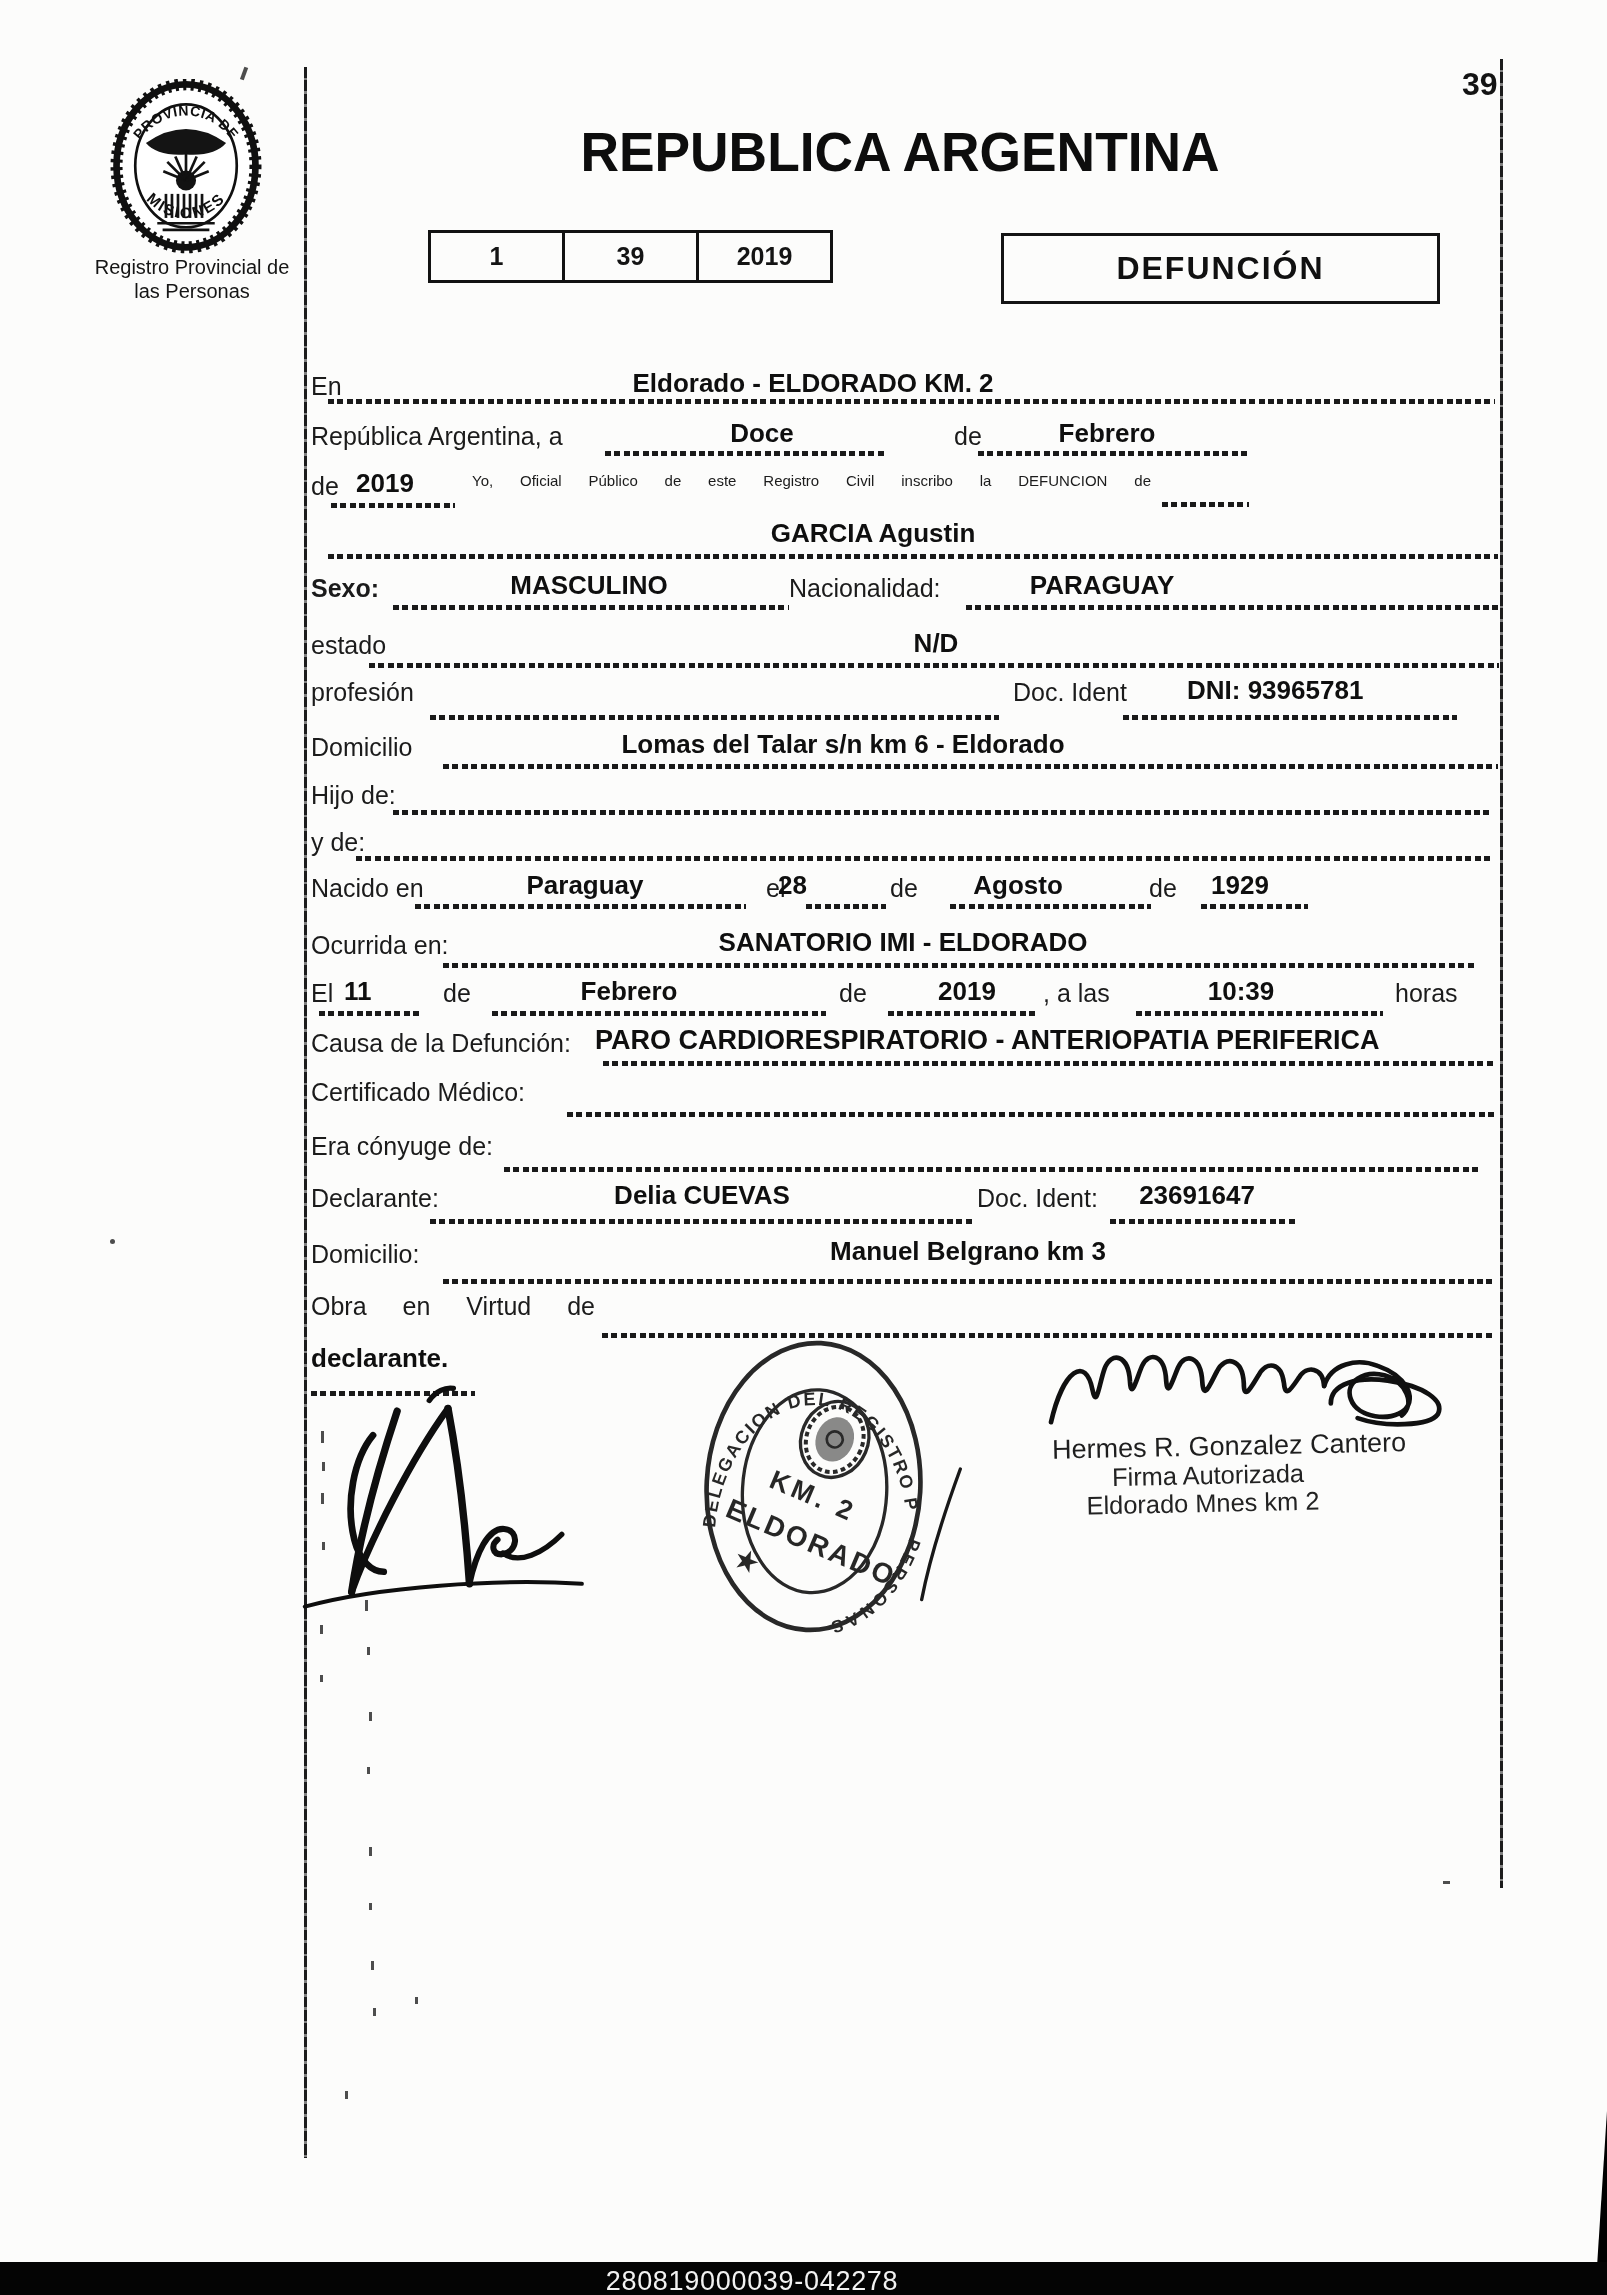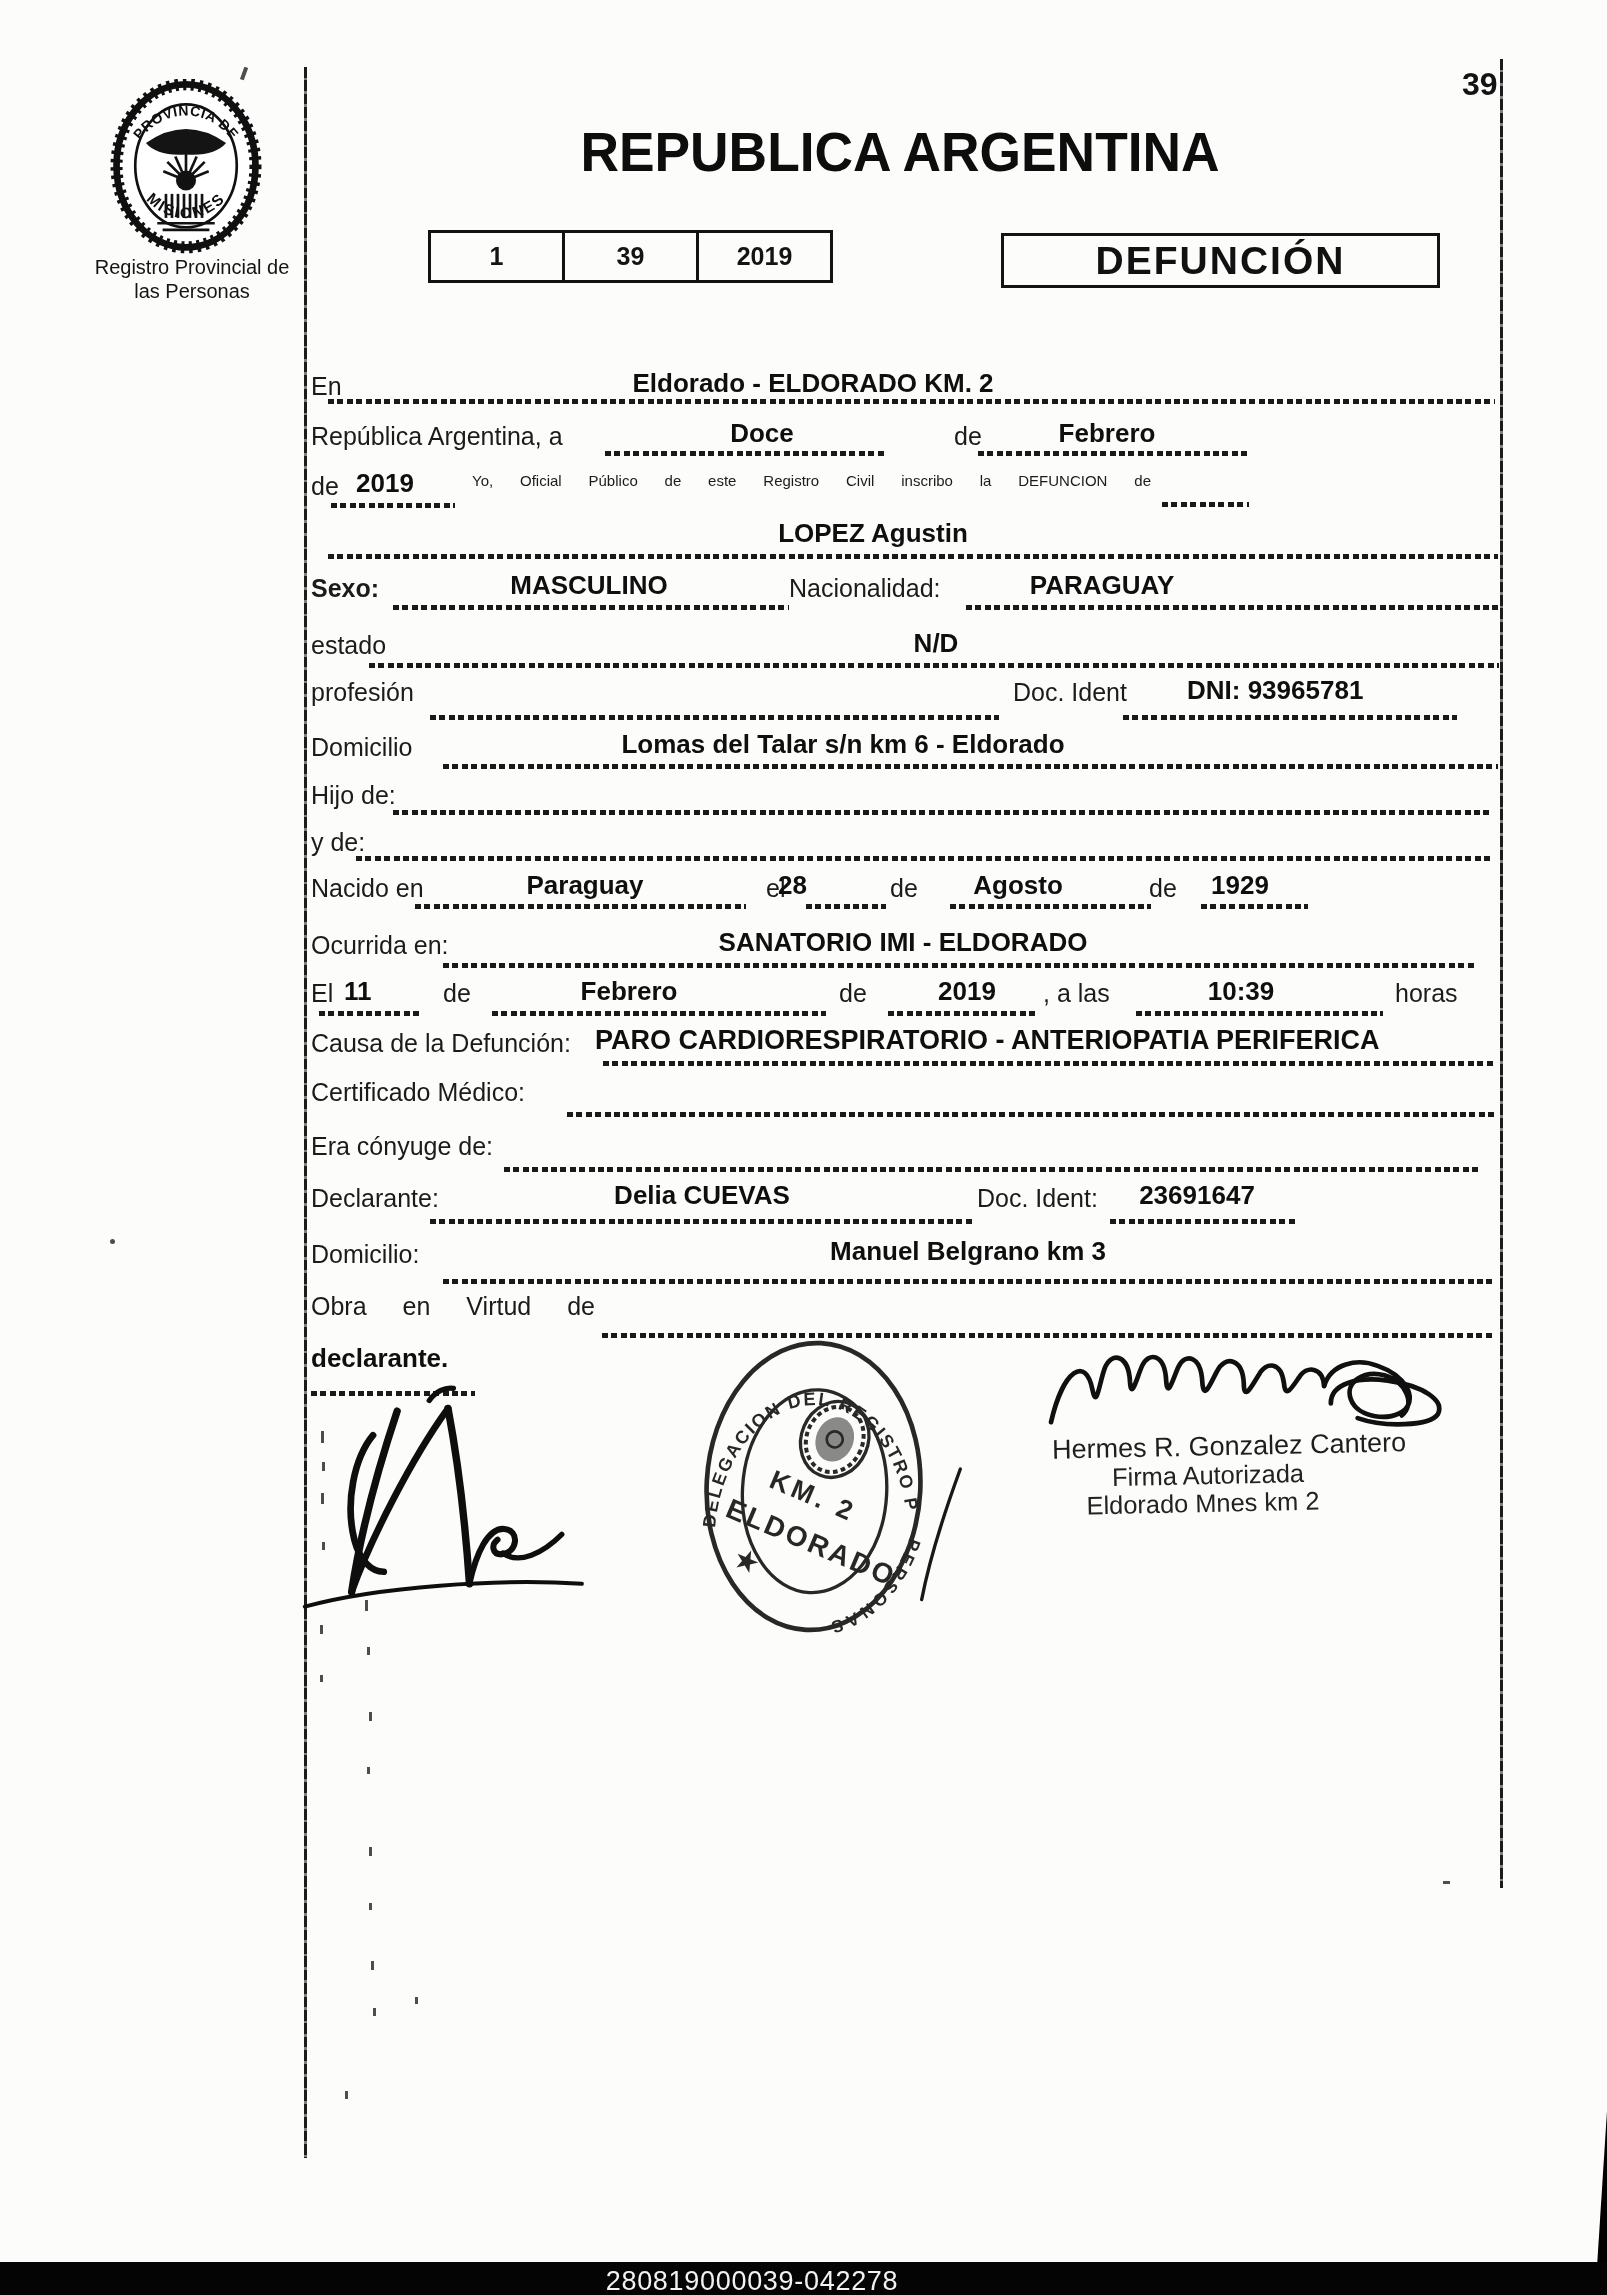--- a/index.html
+++ b/index.html
@@ -10,23 +10,23 @@
          background:repeating-linear-gradient(180deg,#1c1c1c 0 10.7px,rgba(28,28,28,.55) 10.7px 13.4px);}
   .pageno{position:absolute;left:1462px;top:66px;font-size:32px;font-weight:bold;color:#131313;}
   .org{position:absolute;font-size:20px;color:#151515;transform:translateX(-50%);white-space:nowrap;}
   .doc-title{position:absolute;left:900px;top:120px;font-size:55px;font-weight:bold;
              letter-spacing:0;white-space:nowrap;transform:translateX(-50%) scaleX(.97);color:#0d0d0d;}
   table.acta{position:absolute;left:428px;top:230px;border-collapse:collapse;}
   table.acta td{border:3.3px solid #121212;width:131px;text-align:center;font-size:25px;
                 font-weight:600;color:#141414;padding:0;}
   table.acta tr.hd td{height:37px;}
   table.acta tr.vl td{height:47px;}
-  .defbox{position:absolute;left:1001px;top:233px;width:439px;height:55px;border:3.3px solid #141414;
+  .defbox{position:absolute;left:1001px;top:233px;width:439px;height:71px;border:3.3px solid #141414;
           box-sizing:border-box;display:flex;align-items:center;justify-content:center;
-          font-size:39px;font-weight:bold;letter-spacing:2px;color:#111;}
+          font-size:32px;font-weight:bold;letter-spacing:2px;color:#111;}
   .lbl{position:absolute;font-size:25px;line-height:1.15;white-space:nowrap;color:#1b1b1b;}
   .val{position:absolute;font-size:26px;font-weight:bold;line-height:1.1;white-space:nowrap;color:#0f0f0f;}
   .ctr{transform:translateX(-50%);}
   .just{white-space:normal;display:inline-block;text-align:justify;text-align-last:justify;}
   .dl{height:4.7px;background:repeating-linear-gradient(90deg,#1a1a1a 0 6px,transparent 6px 9.4px);}
   .mk{background:#2e2e2e;opacity:.85;}
   .sig-name{position:absolute;font-size:27px;color:#1e1e1e;white-space:nowrap;
             transform:translateX(-50%) rotate(-1.2deg);}
   .sig-sub{position:absolute;font-size:25.4px;color:#222;white-space:nowrap;
            transform:translateX(-50%) rotate(-1.2deg);}
@@ -116,21 +116,21 @@
   <span class="val ctr" style="left:1107px;top:419px;">Febrero</span>
   <i class="dl" style="left:605px;top:451px;width:281px;"></i>
   <i class="dl" style="left:978px;top:451px;width:271px;"></i>
 
   <span class="lbl" style="left:311px;top:472px;">de</span>
   <span class="val" style="left:356px;top:469px;">2019</span>
   <span class="lbl just" style="left:472px;top:472px;width:679px;font-size:15px;">Yo, Oficial Público de este Registro Civil inscribo la DEFUNCION de</span>
   <i class="dl" style="left:331px;top:503px;width:124px;"></i>
   <i class="dl" style="left:1162px;top:502px;width:87px;"></i>
 
-  <span class="val ctr" style="left:873px;top:519px;">LOPEZ Agustin</span>
+  <span class="val ctr" style="left:873px;top:519px;">GARCIA Agustin</span>
   <i class="dl" style="left:328px;top:554px;width:1170px;"></i>
 
   <span class="lbl" style="left:311px;top:574px;font-weight:bold;">Sexo:</span>
   <span class="val ctr" style="left:589px;top:571px;">MASCULINO</span>
   <span class="lbl" style="left:789px;top:574px;">Nacionalidad:</span>
   <span class="val ctr" style="left:1102px;top:571px;">PARAGUAY</span>
   <i class="dl" style="left:393px;top:605px;width:396px;"></i>
   <i class="dl" style="left:966px;top:605px;width:532px;"></i>
 
   <span class="lbl" style="left:311px;top:631px;">estado</span>

